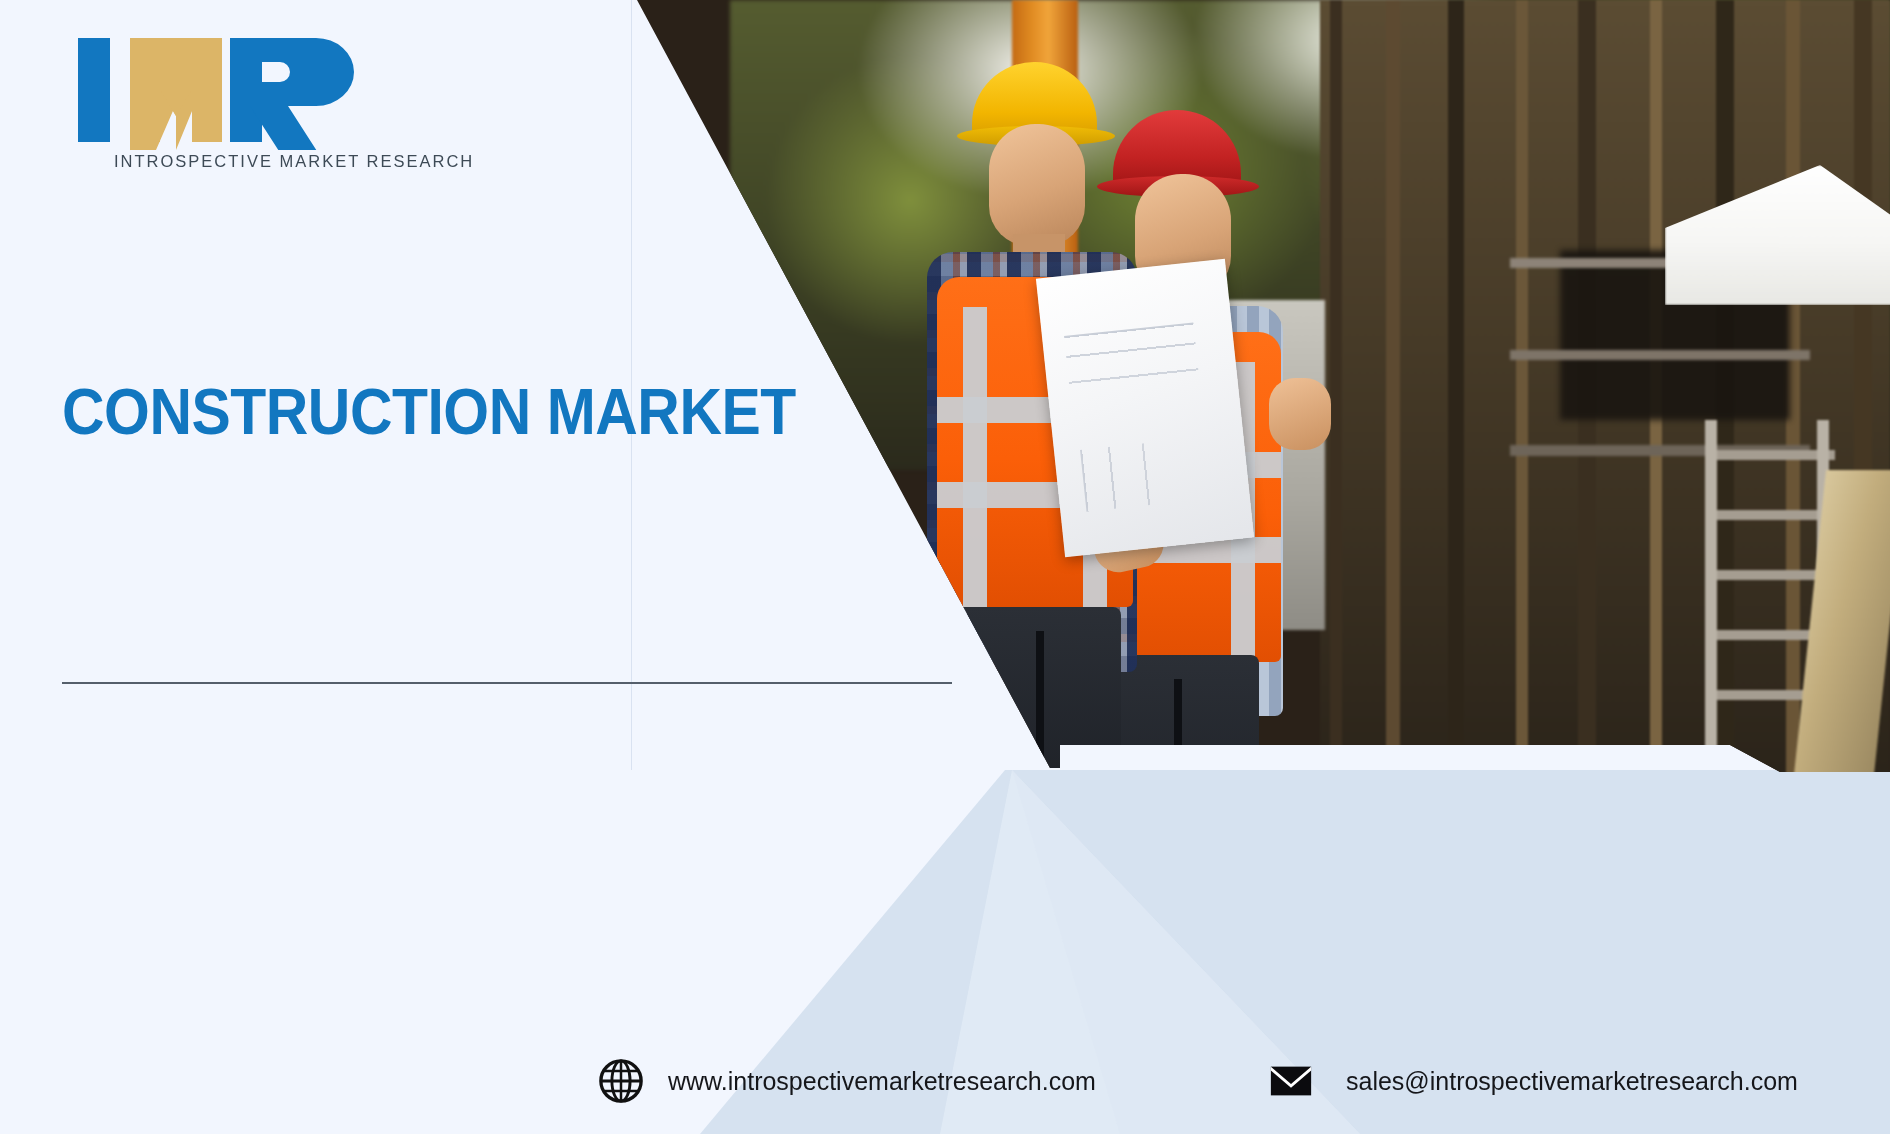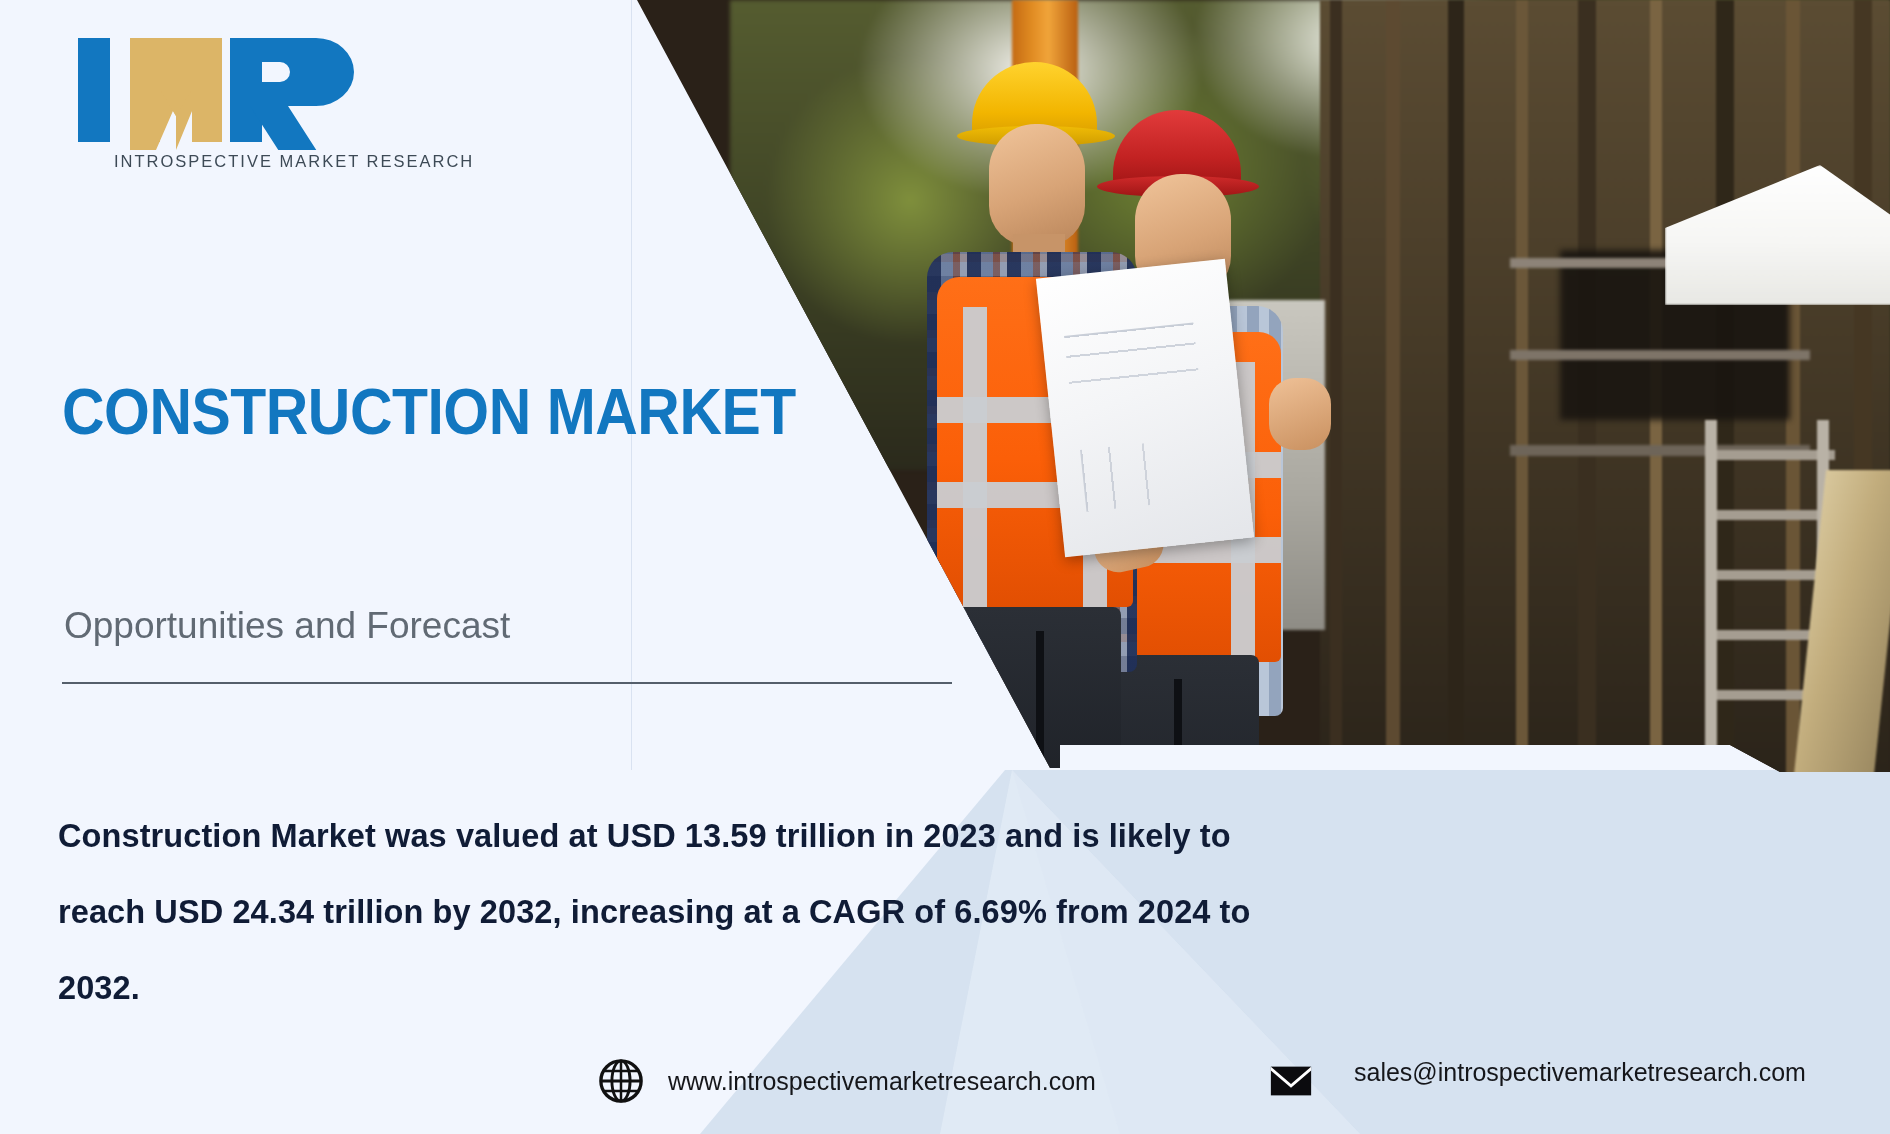--- a/index.html
+++ b/index.html
@@ -283,21 +283,21 @@
   }
   .body-copy{
     position:absolute; left:58px; top:798px; width:1490px;
     font-size:32.5px; font-weight:bold; color:#101c36;
     line-height:76px; letter-spacing:.1px;
     font-family:"Liberation Sans", sans-serif;
   }
 
   
   .footer-site{ position:absolute; left:598px; top:1058px; display:flex; align-items:center; gap:24px; }
-  .footer-mail{ position:absolute; left:1268px; top:1058px; display:flex; align-items:flex-start; gap:40px; }
+  .footer-mail{ position:absolute; left:1268px; top:1058px; display:flex; align-items:center; gap:32px; }
   .footer-txt{ font-size:25px; color:#15161a; font-family:"Liberation Sans", sans-serif; }
   .ic{ width:46px; height:46px; display:block; }
 </style>
 </head>
 <body>
 
 <div id="stage">
 
   <div class="bg-vline"></div>
   <div class="bg-bottom-panel"></div>
@@ -362,28 +362,22 @@
       <rect x="58" y="8" width="30" height="104" fill="#dcb567"></rect>
       <rect x="120" y="8" width="30" height="104" fill="#dcb567"></rect>
       <polygon points="88,8 120,8 120,60 104,86 88,60" fill="#dcb567"></polygon>
       <rect x="158" y="8" width="32" height="104" fill="#1277c0"></rect>
       <path d="M190 8 h54 a38 34 0 0 1 0 68 h-28 l36 56 h-38 l-36 -56 v-24 h30 a10 10 0 0 0 0 -20 h-18 z" fill="#1277c0"></path>
     </svg>
     <div class="logo-tag">INTROSPECTIVE MARKET RESEARCH</div>
   </div>
 
   <div class="title">CONSTRUCTION MARKET</div>
-  <div class="subtitle">Opportunities and Forecast</div>
   <div class="divider"></div>
 
-  <div class="body-copy">
-    <div>Construction Market was valued at USD 13.59 trillion in 2023 and is likely to</div>
-    <div>reach USD 24.34 trillion by 2032, increasing at a CAGR of 6.69% from 2024 to</div>
-    <div>2032.</div>
-  </div>
 
   <div class="footer-site">
     <svg class="ic" viewBox="0 0 48 48">
       <circle cx="24" cy="24" r="21" fill="none" stroke="#111" stroke-width="3.5"></circle>
       <ellipse cx="24" cy="24" rx="9.5" ry="21" fill="none" stroke="#111" stroke-width="3"></ellipse>
       <line x1="3" y1="24" x2="45" y2="24" stroke="#111" stroke-width="3"></line>
       <path d="M7 13.5 h34 M7 34.5 h34" stroke="#111" stroke-width="2.6" fill="none"></path>
       <line x1="24" y1="3" x2="24" y2="45" stroke="#111" stroke-width="2.6"></line>
     </svg>
     <span class="footer-txt">www.introspectivemarketresearch.com</span>

